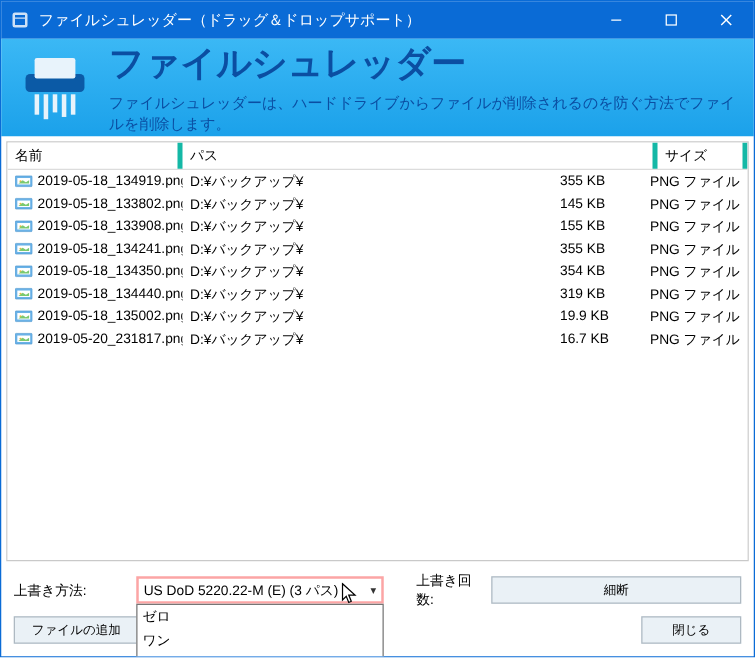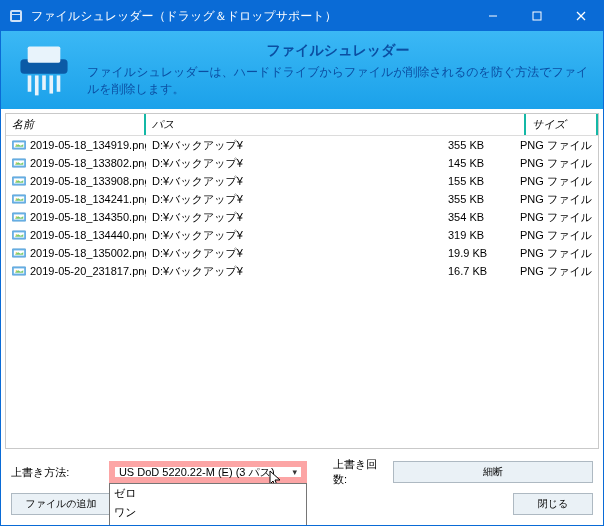--- a/index.html
+++ b/index.html
@@ -4,39 +4,39 @@
 <style>
   * { box-sizing: border-box; margin: 0; padding: 0; }
   body { font-family: "Meiryo UI", "MS Gothic", sans-serif; font-size: 11px; background: #fff; }
   .window { width: 604px; height: 526px; border: 1px solid #0a6bd6; display: flex; flex-direction: column; }
   .titlebar { height: 30px; background: #0a6bd6; color: #fff; display: flex; align-items: center; padding: 0 0 0 6px; }
   .titlebar .app-icon { width: 18px; height: 18px; margin-right: 6px; display:flex;align-items:center;justify-content:center;}
   .titlebar .title { flex: 1; font-size: 12px; }
   .titlebar .winbtn { width: 44px; height: 30px; display:flex; align-items:center; justify-content:center; color:#fff; }
   .banner { height: 78px; background: linear-gradient(#3bb8f5, #1ba1ea); display:flex; align-items:center; padding: 0 14px; gap:14px; }
   .banner .shredder-icon { width: 58px; height:58px; }
-  .banner-text h1 { font-size: 14px; color: #0b4ea2; font-weight: 700; margin-bottom:4px;text-align:center; }
+  .banner-text h1 { font-size: 28px; color: #0b4ea2; font-weight: 700; margin-bottom:4px; }
   .banner-text p { font-size: 12px; color: #0b4ea2; }
   .content { flex:1; padding:4px; display:flex; flex-direction:column; overflow:hidden;}
   .list-wrap { border:1px solid #c9c9c9; flex:1; display:flex; flex-direction:column; overflow:hidden; background:#fff;}
   .list-header { display:flex; background:#fff; border-bottom:1px solid #dcdcdc; font-size:11px; height:22px;}
   .list-header .col, .row .col { padding:3px 6px; overflow:hidden; white-space:nowrap; text-overflow:ellipsis;}
-  .list-header .col { border-right:2px solid #14b8a6;font-style:italic;}
+  .list-header .col { border-right:4px solid #14b8a6;}
   .col-name { width:140px;}
   .col-path { flex:1; }
   .col-size { width:72px; }
   .col-type { width:84px;}
   .list-body { flex:1; overflow:auto; background:#fff;}
   .row { display:flex; align-items:center; height:18px; font-size:11px;}
   .row .col-name { display:flex; align-items:center; gap:4px;}
   .file-icon { width:14px; height:12px; flex-shrink:0;}
   .controls { padding:8px 6px 6px 6px; display:flex; flex-direction:column; gap:6px;}
   .row-ctrl { display:flex; align-items:center; gap:2px;}
   .label { font-size:11px; }
-  .select { width:198px; height:22px; border:6px solid #fca5a5; background:#fff; position:relative; display:flex; align-items:center; padding:0 4px; font-size:11px;}
+  .select { width:198px; height:22px; border:2px solid #fca5a5; background:#fff; position:relative; display:flex; align-items:center; padding:0 4px; font-size:11px;}
   .select .caret { position:absolute; right:4px; font-size:9px; color:#333;}
   .select .cursor { position:absolute; right:18px; top:3px; }
   .btn { height:22px; border:1px solid #aeb9c2; background:#eaf1f6; padding:0 10px; font-size:10px; display:flex; align-items:center; justify-content:center;}
   .btn-wide { width:200px; }
   .spacer-flex { flex:1; }
   .dropdown { position:absolute; width:198px; border:1px solid #767676; background:#fff; z-index:10; font-size:11px;}
   .dropdown .opt { padding:2px 4px; white-space:nowrap;}
   .select-wrap { position:relative; }
 </style>
 </head>

